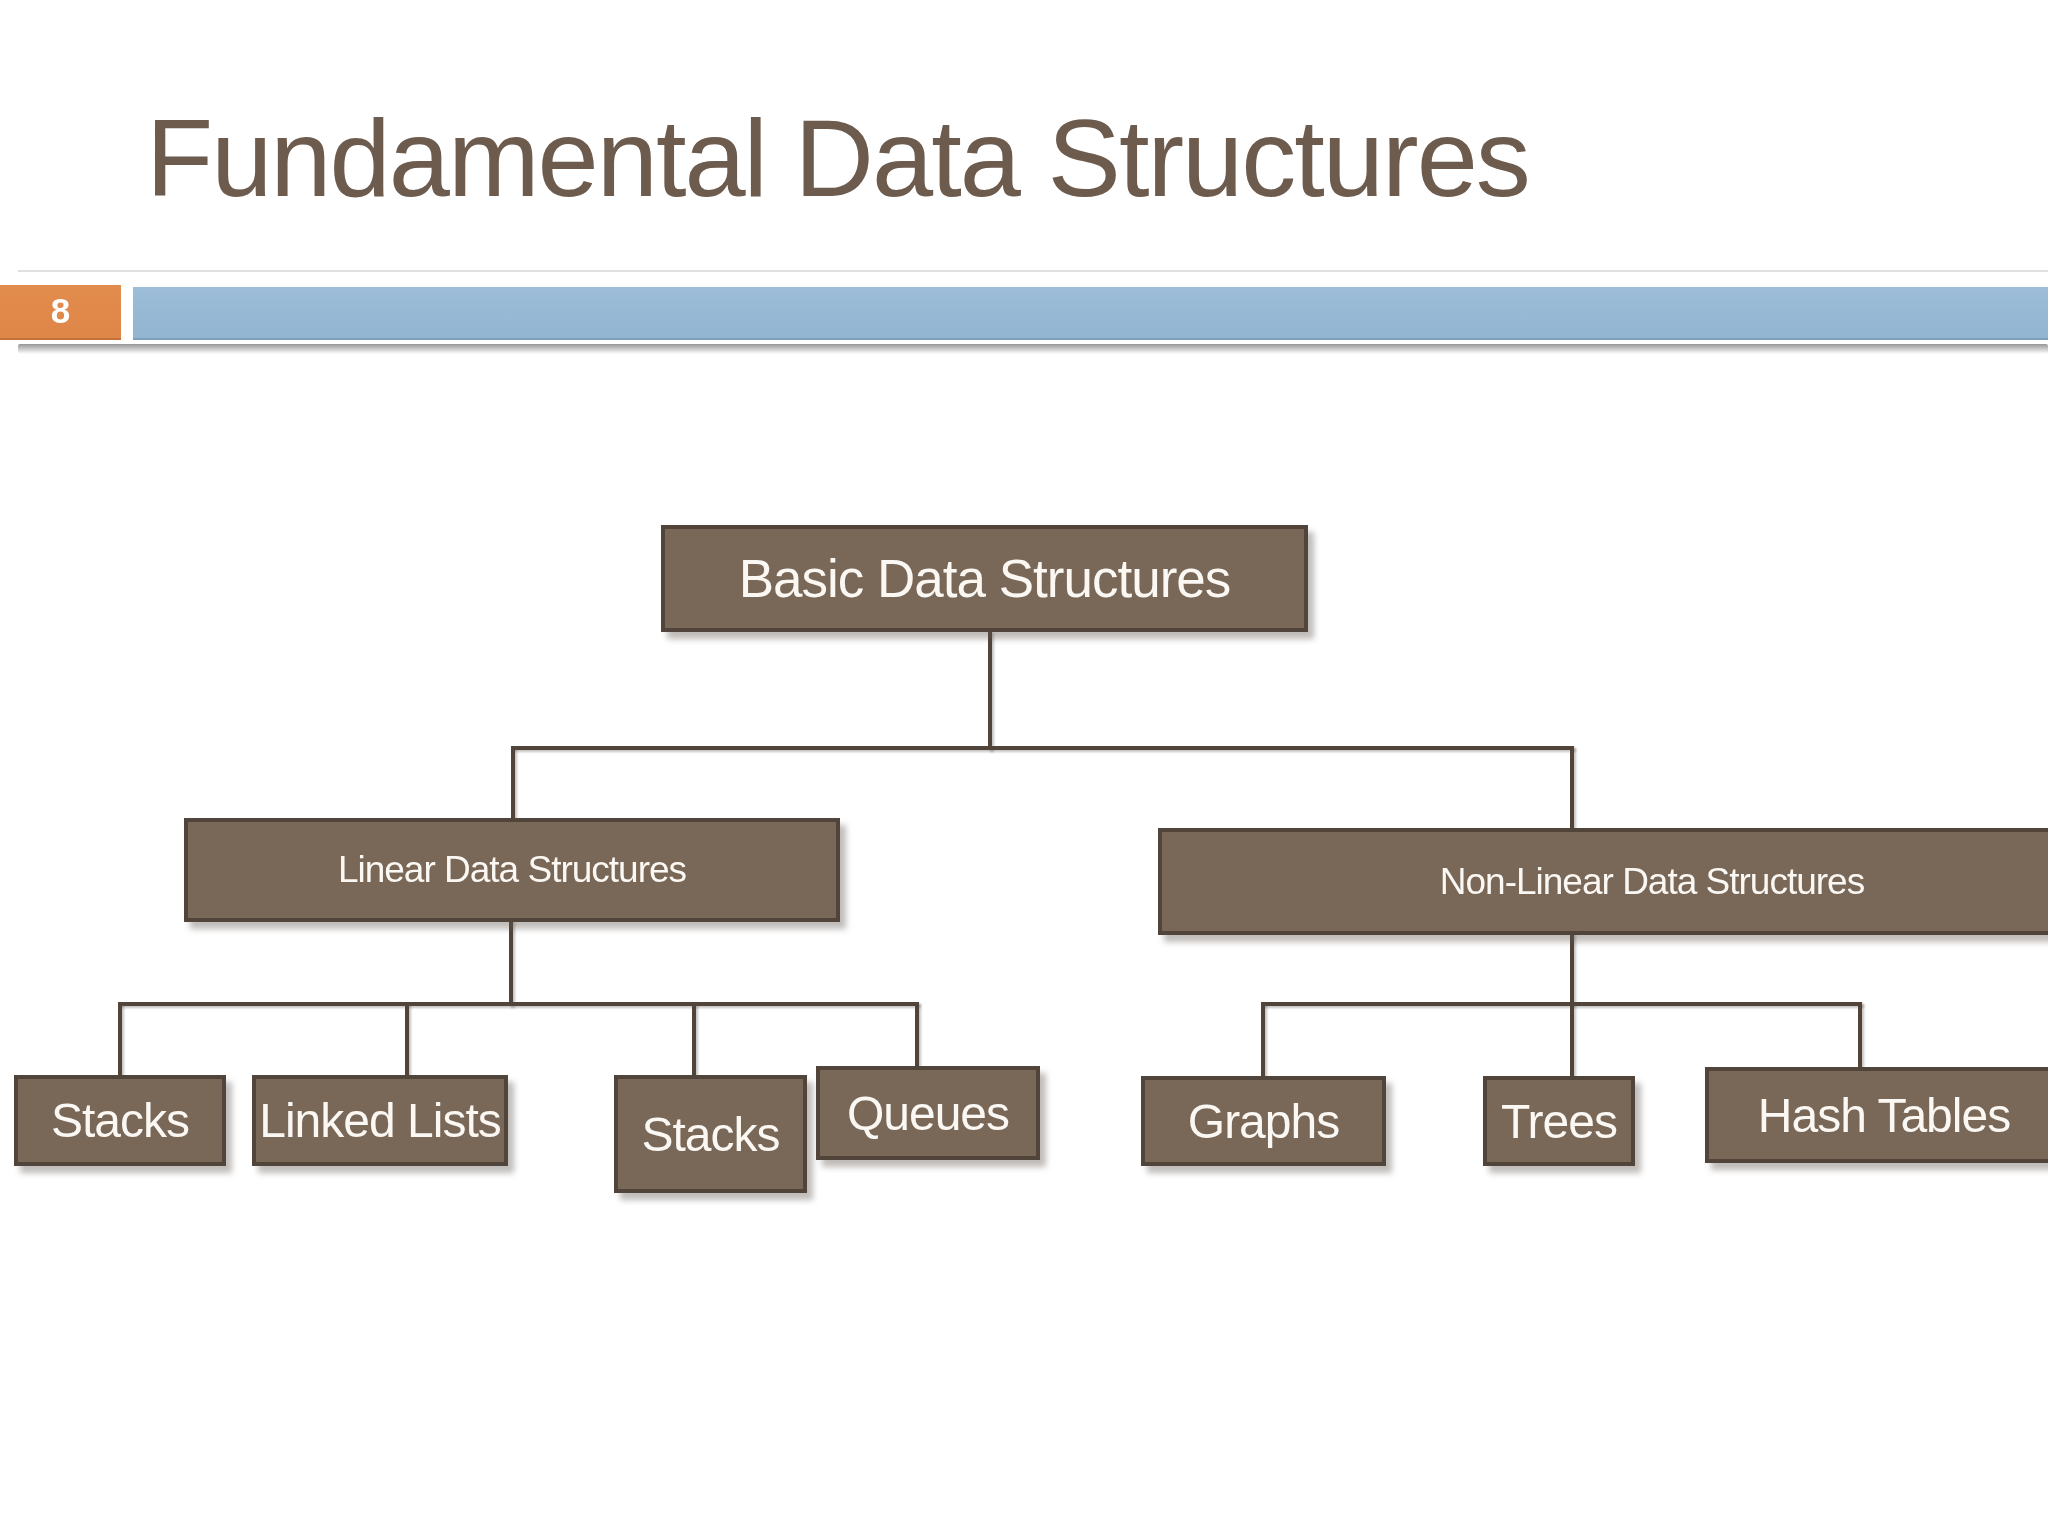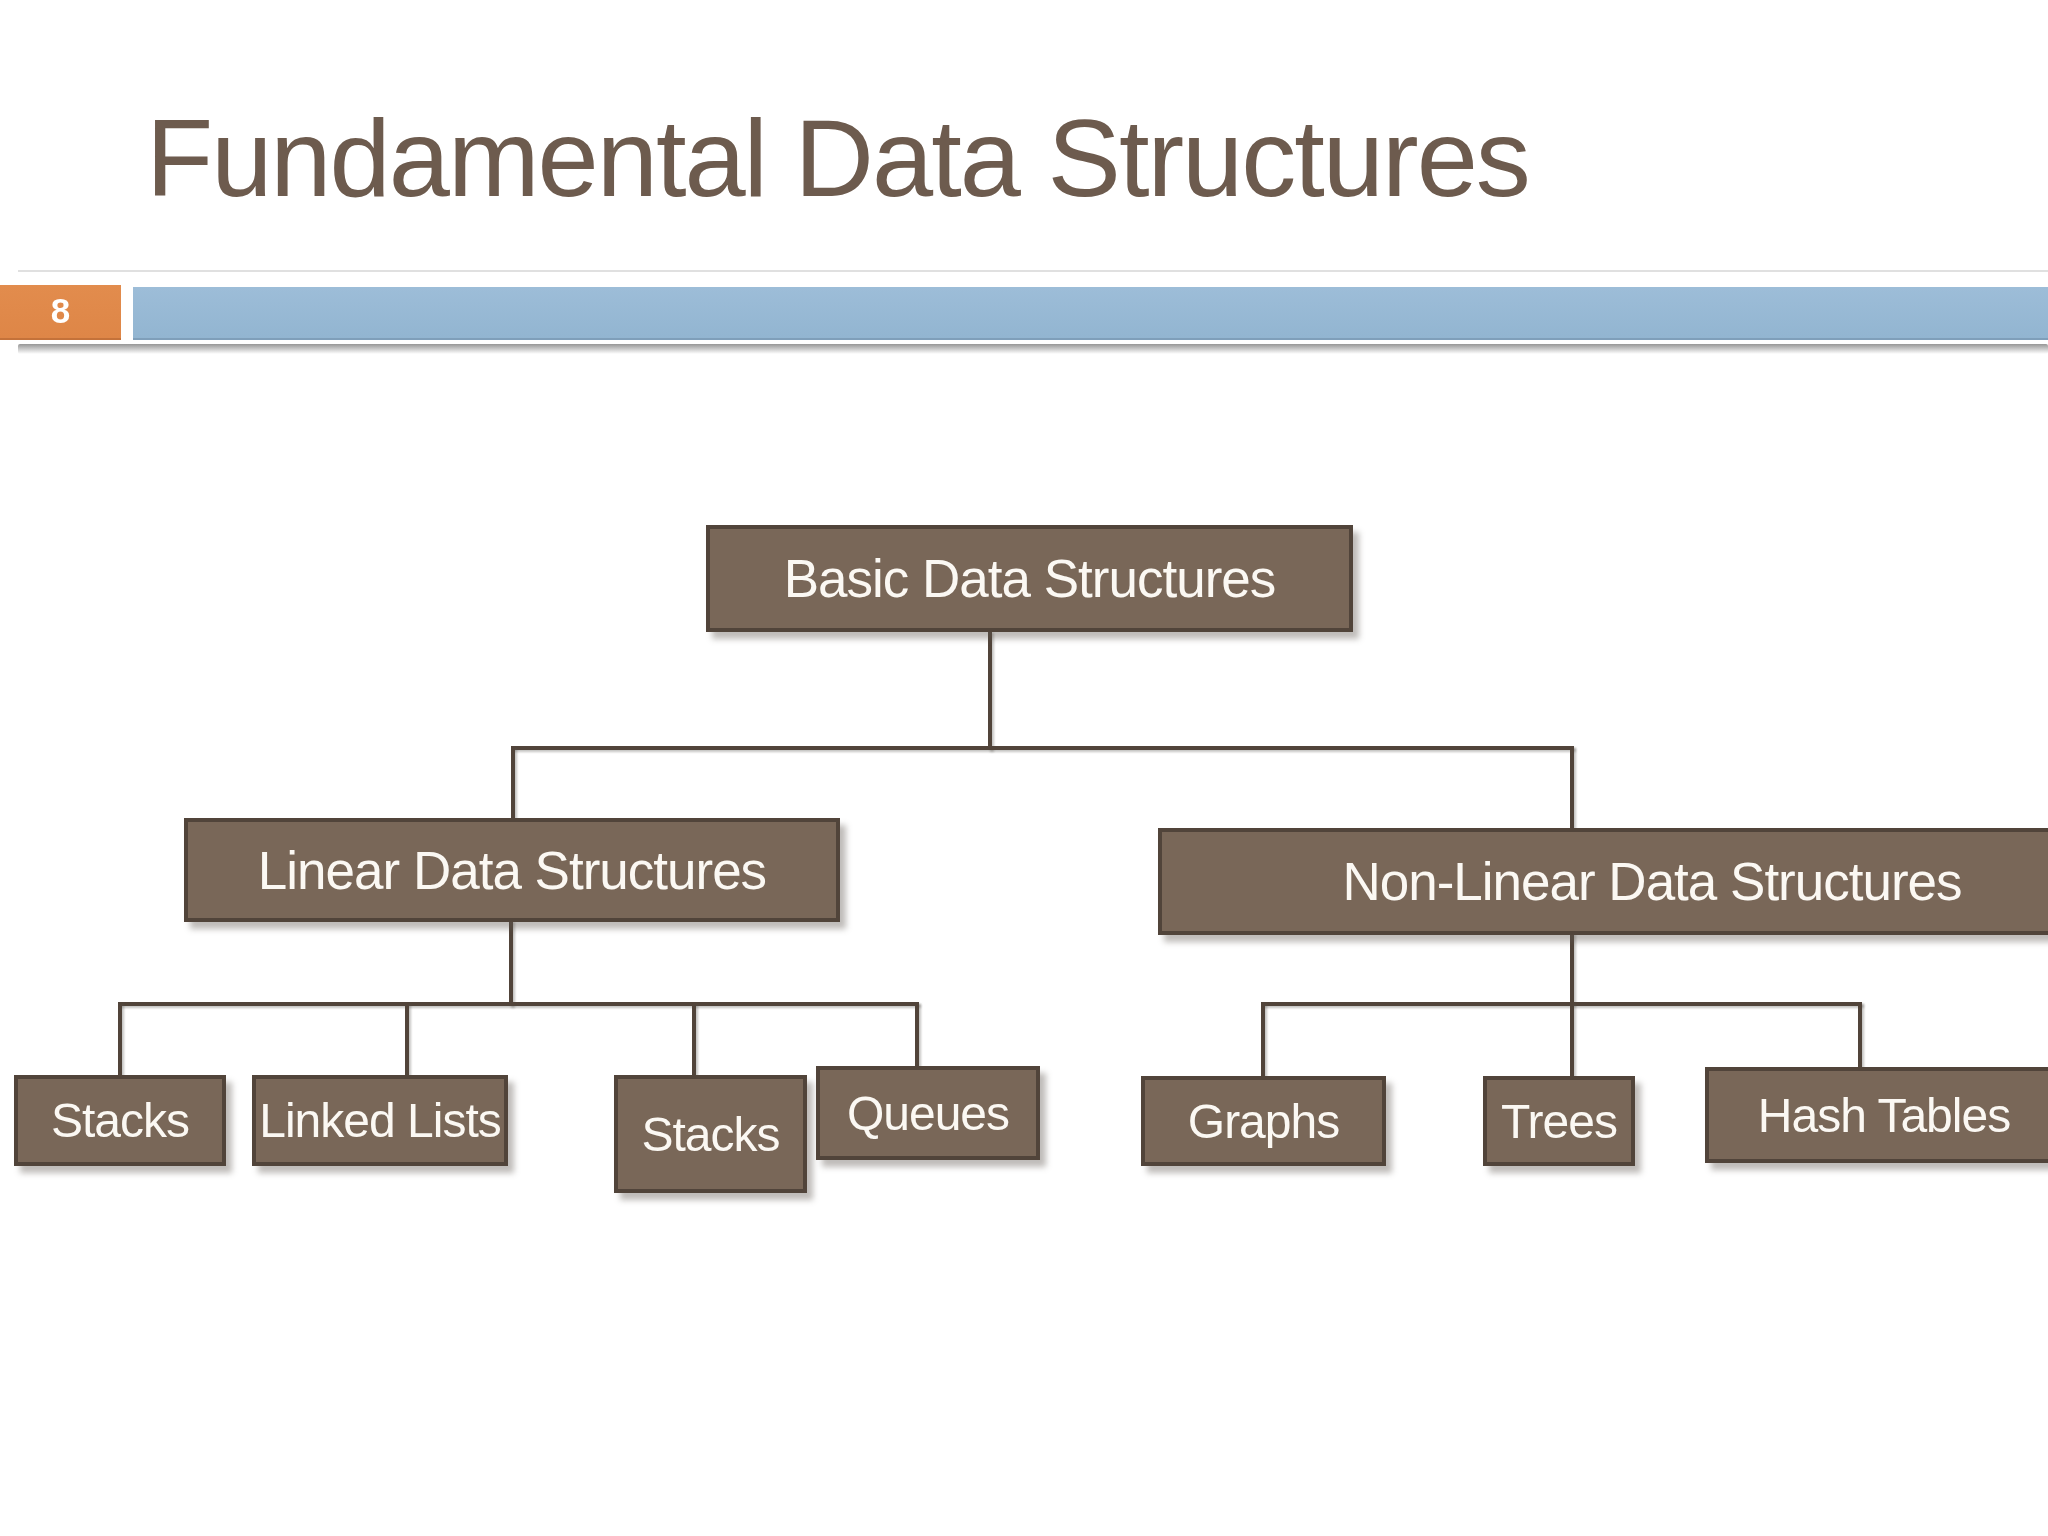--- a/index.html
+++ b/index.html
@@ -67,22 +67,22 @@
     box-sizing: border-box;
     background: var(--node-fill, #796758);
     border: 4px solid var(--node-border, #51443a);
     color: var(--node-text, #fbf8f3);
     display: flex;
     align-items: center;
     justify-content: center;
     white-space: nowrap;
     box-shadow: 6px 7px 6px rgba(95, 88, 80, 0.40);
   }
-  .node.lvl1 { font-size: 53px; letter-spacing: -1px; margin-left: 45px; }
-  .node.lvl2 { font-size: 53px; letter-spacing: -1px; }
+  .node.lvl1 { font-size: 53px; letter-spacing: -1px; }
+  .node.lvl2 { font-size: 37px; letter-spacing: -1px; }
   .node.leaf { font-size: 48px; letter-spacing: -1px; }
 
   #node-basic       { left: 661px;  top: 525px;  width: 647px; height: 107px; }
   #node-linear      { left: 184px;  top: 818px;  width: 656px; height: 104px; }
   #node-nonlinear   { left: 1158px; top: 828px;  width: 988px; height: 107px; }
   #node-arrays      { left: 14px;   top: 1075px; width: 212px; height: 91px; }
   #node-linked      { left: 252px;  top: 1075px; width: 256px; height: 91px; }
   #node-stacks      { left: 614px;  top: 1075px; width: 193px; height: 118px; }
   #node-queues      { left: 816px;  top: 1066px; width: 224px; height: 94px; }
   #node-graphs      { left: 1141px; top: 1076px; width: 245px; height: 90px; }

